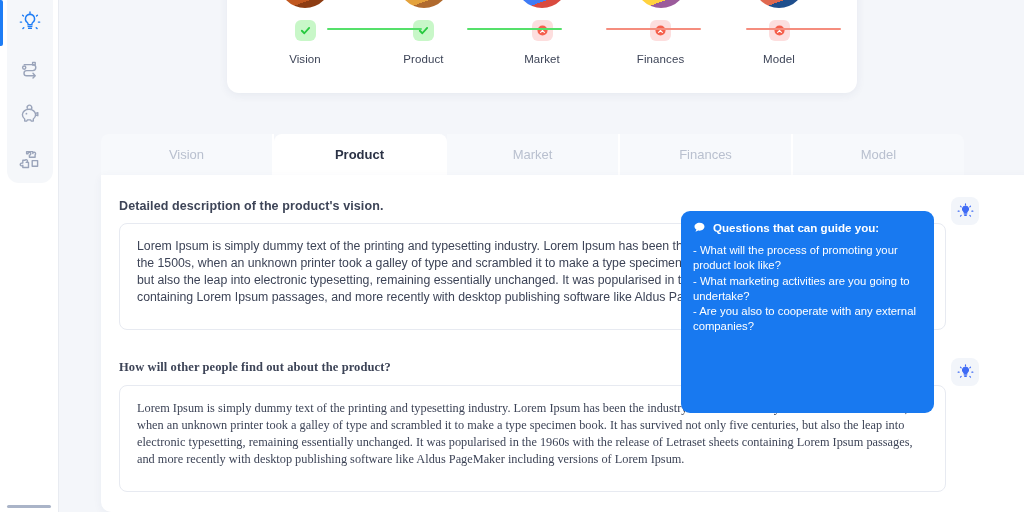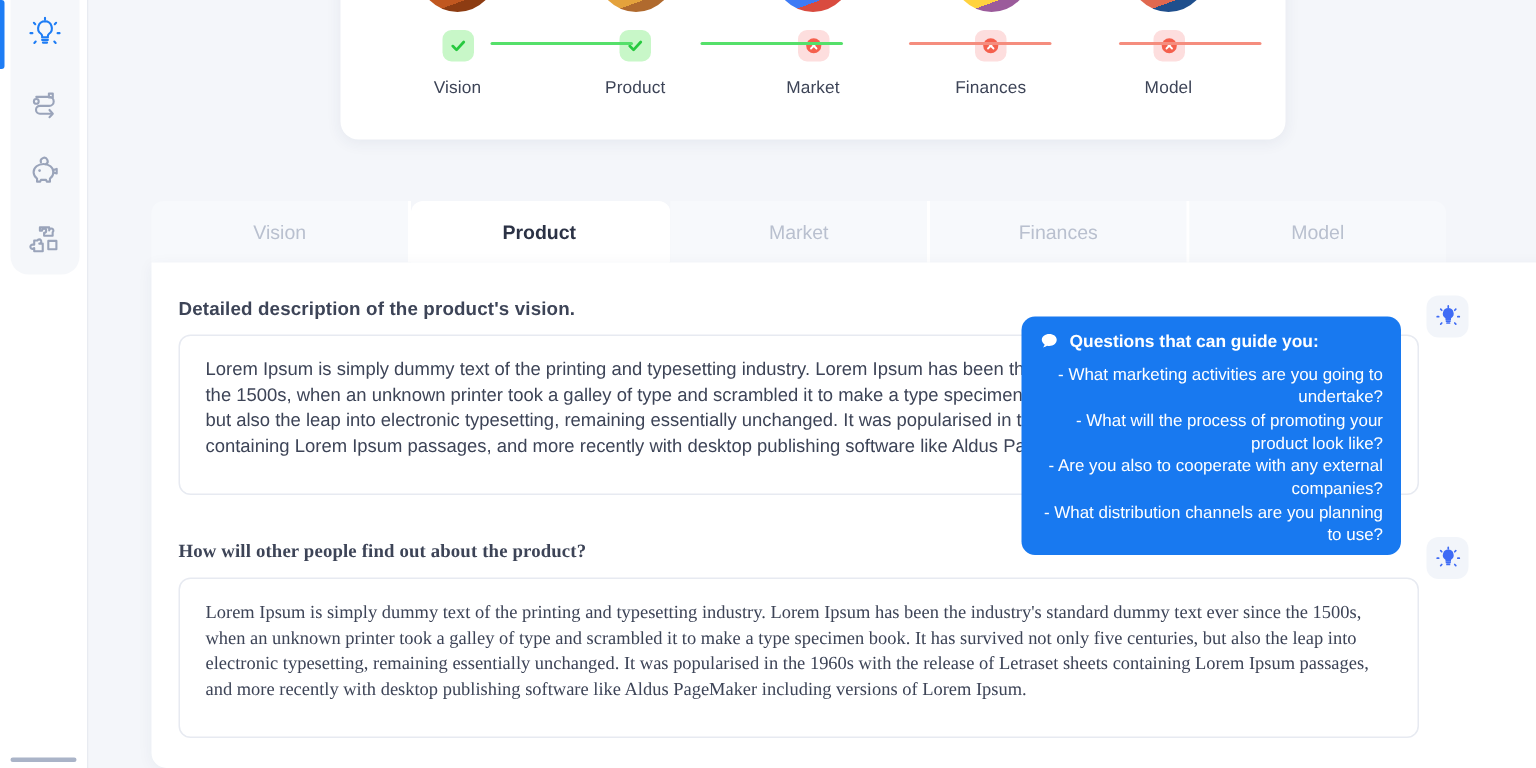--- a/index.html
+++ b/index.html
@@ -123,28 +123,27 @@
     width: 28px; height: 28px; border-radius: 8px;
     background: #f2f5fa;
     display: flex; align-items: center; justify-content: center;
     cursor: pointer; border: none;
   }
   .bulb { width: 17px; height: 17px; display: block; }
 
   
   .tooltip {
     position: absolute; left: 681px; top: 211px;
-    width: 253px; height: 159px;
+    width: 253px; height: 202px;
     background: #1879f0;
     border-radius: 9px;
     padding: 10px 12px 22px 12px;
     color: #ffffff;
     overflow: hidden;
     z-index: 40;
-    text-align: right;
   }
   .tt-head {
     display: flex; align-items: center; gap: 7px;
     font-size: 11.6px; font-weight: bold; margin-bottom: 9px;
   }
   .tt-bubble { width: 13px; height: 13px; display: block; flex: none; }
   .tt-body { font-size: 11.3px; line-height: 15.3px; }
   .tt-line { display: block; }
 
   
@@ -332,20 +331,19 @@
   <div class="tooltip">
     <div class="tt-head">
       <span class="tt-bubble">
         <svg viewBox="0 0 24 24" width="13" height="13">
           <path d="M12 3C6.9 3 2.8 6.2 2.8 10.2c0 2.3 1.4 4.4 3.5 5.7-.2 1.3-.9 2.6-2 3.7 1.9-.3 3.7-1 5-2.1 .9.2 1.8.3 2.7.3 5.1 0 9.2-3.2 9.2-7.6S17.1 3 12 3z" fill="#ffffff"></path>
         </svg>
       </span>
       <span>Questions that can guide you:</span>
     </div>
     <div class="tt-body" id="tt-questions">
+        <span class="tt-line">- What will the process of promoting your product look like?</span>
         <span class="tt-line">- What marketing activities are you going to undertake?</span>
-        <span class="tt-line">- What will the process of promoting your product look like?</span>
         <span class="tt-line">- Are you also to cooperate with any external companies?</span>
-        <span class="tt-line">- What distribution channels are you planning to use?</span>
       </div>
   </div>
 
 </div>
 
 </body></html>

